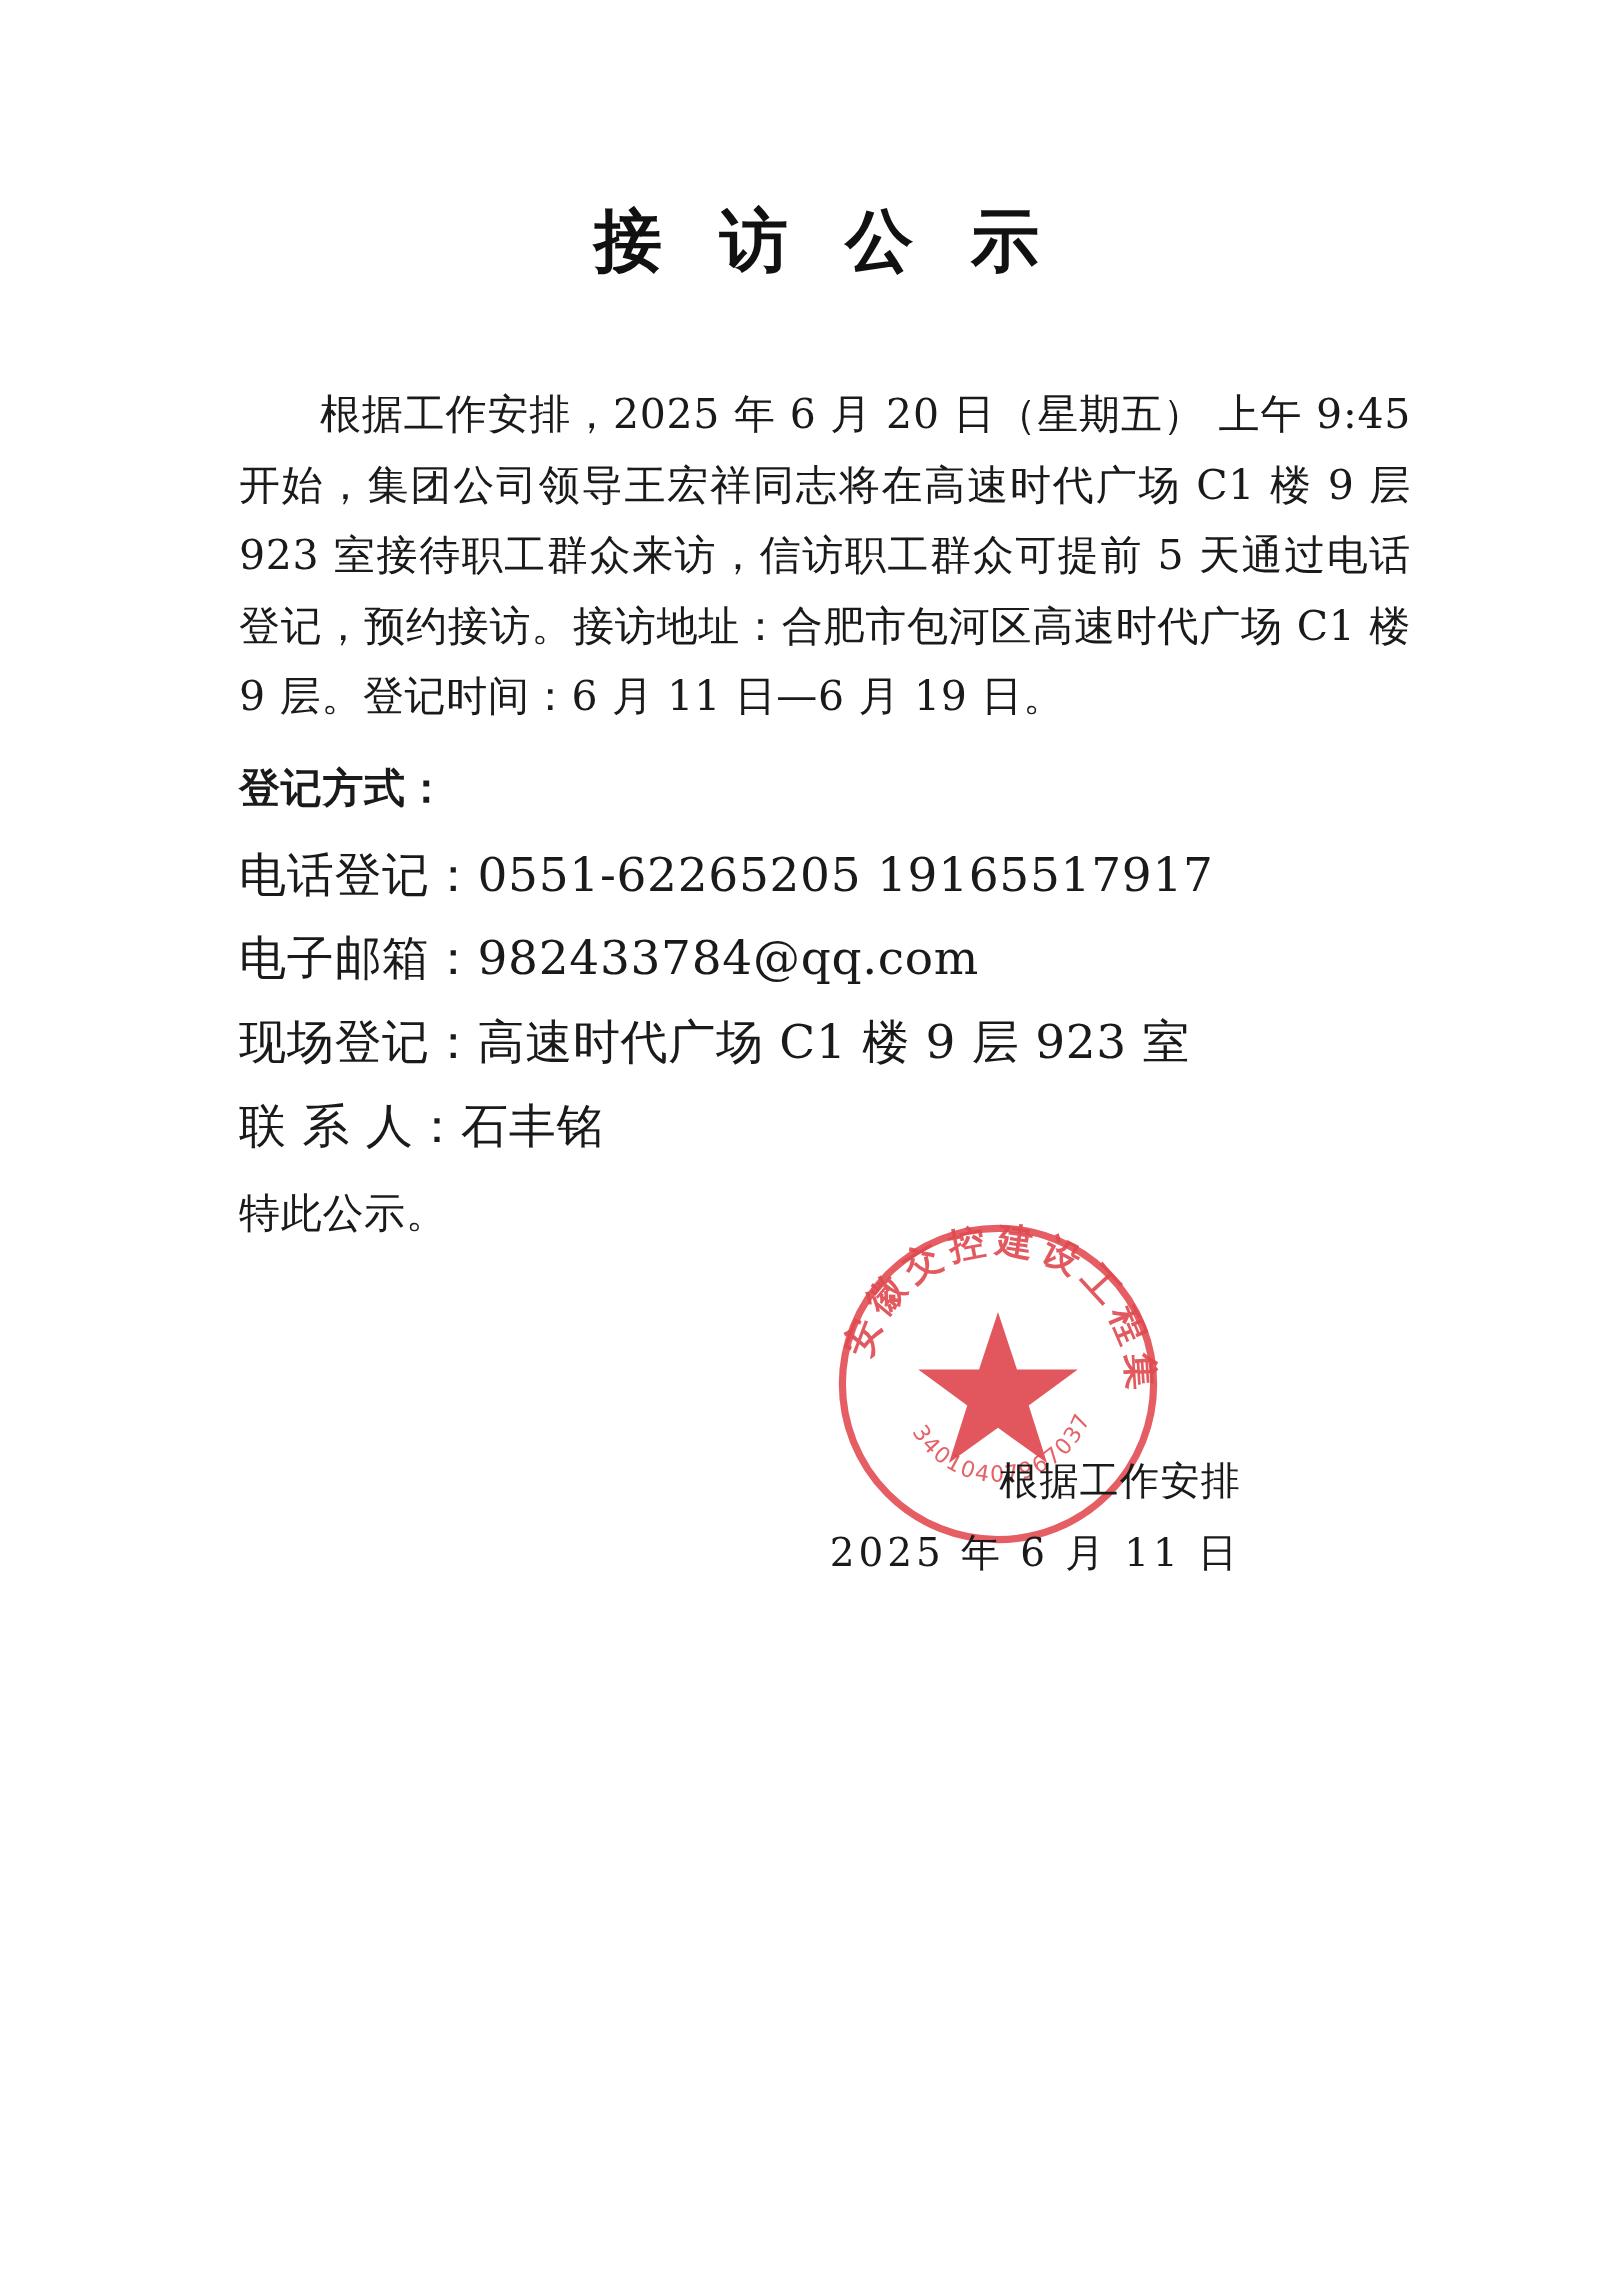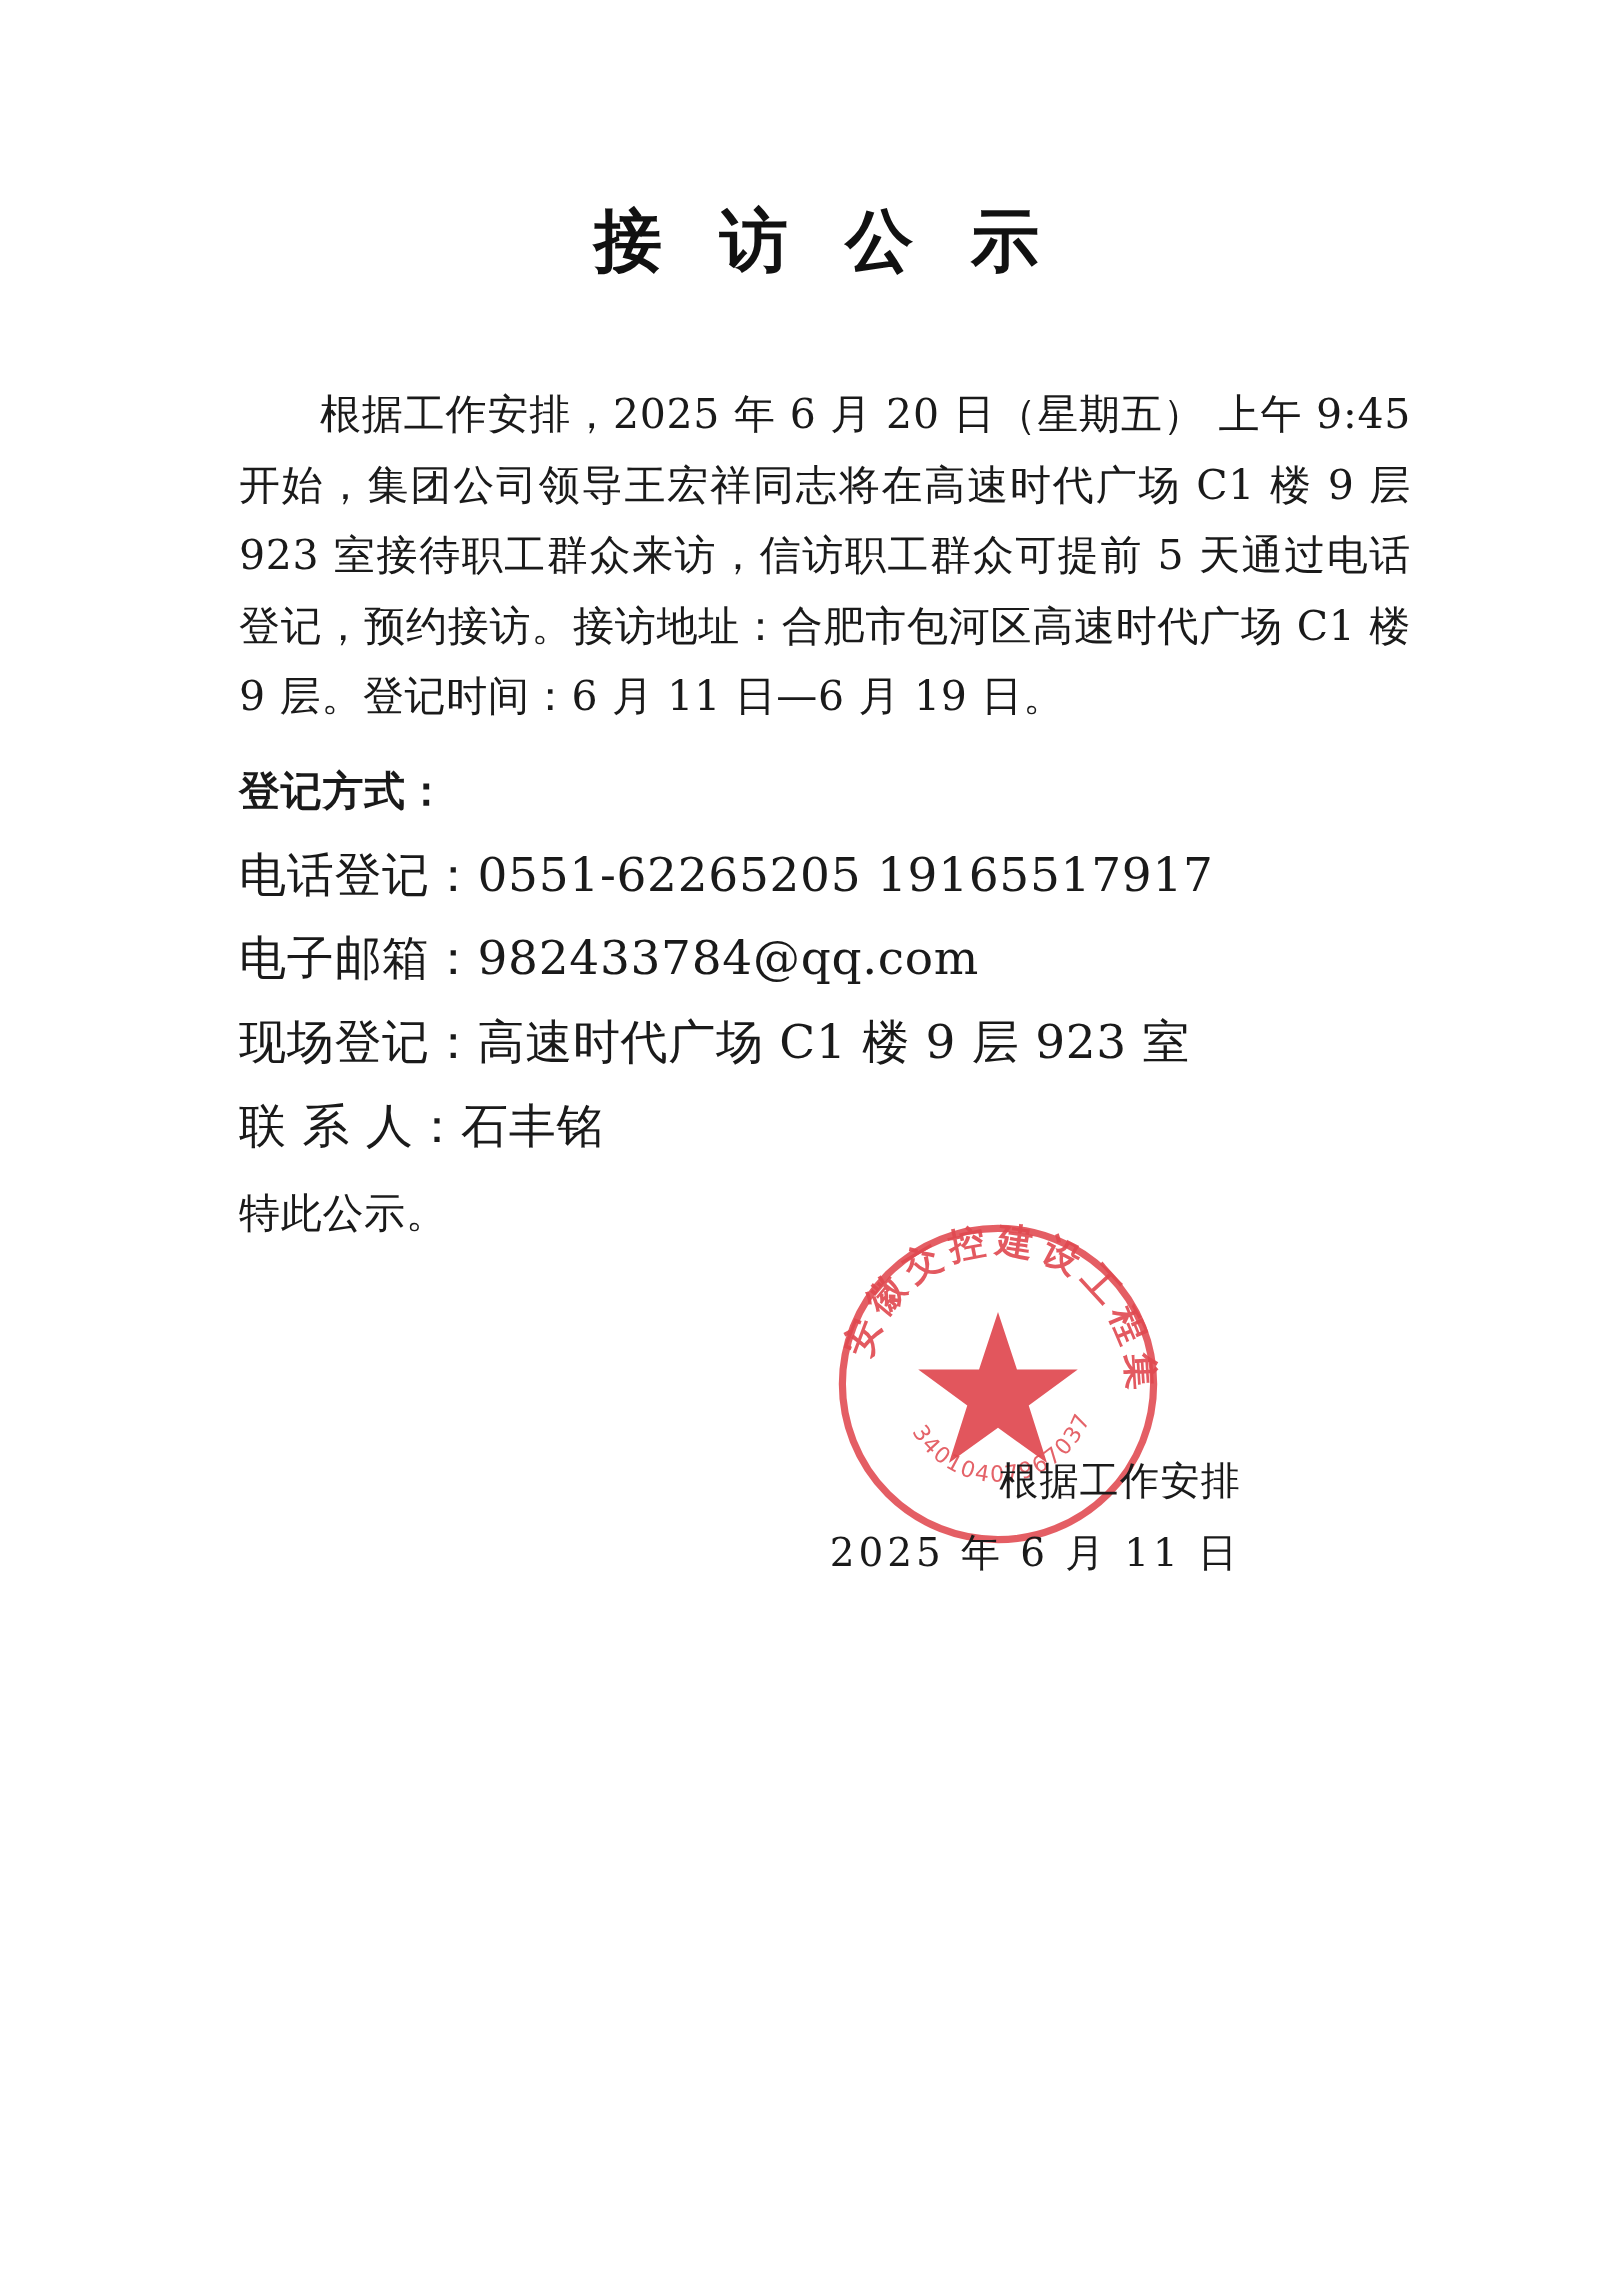--- a/index.html
+++ b/index.html
@@ -46,20 +46,21 @@
   .body-block p {
     margin: 0;
     text-indent: 81px;
   }
   .sub-head {
     margin-top: 25px;
     font-size: 41px;
     font-weight: bold;
     letter-spacing: 0.7px;
     line-height: 1.7;
+    font-family: Liberation Mono, monospace;
   }
   .reg-list {
     margin-top: 6.5px;
     font-size: 47px;
     line-height: 1.78;
     letter-spacing: 0.7px;
   }
   .reg-list div {
     white-space: nowrap;
   }

